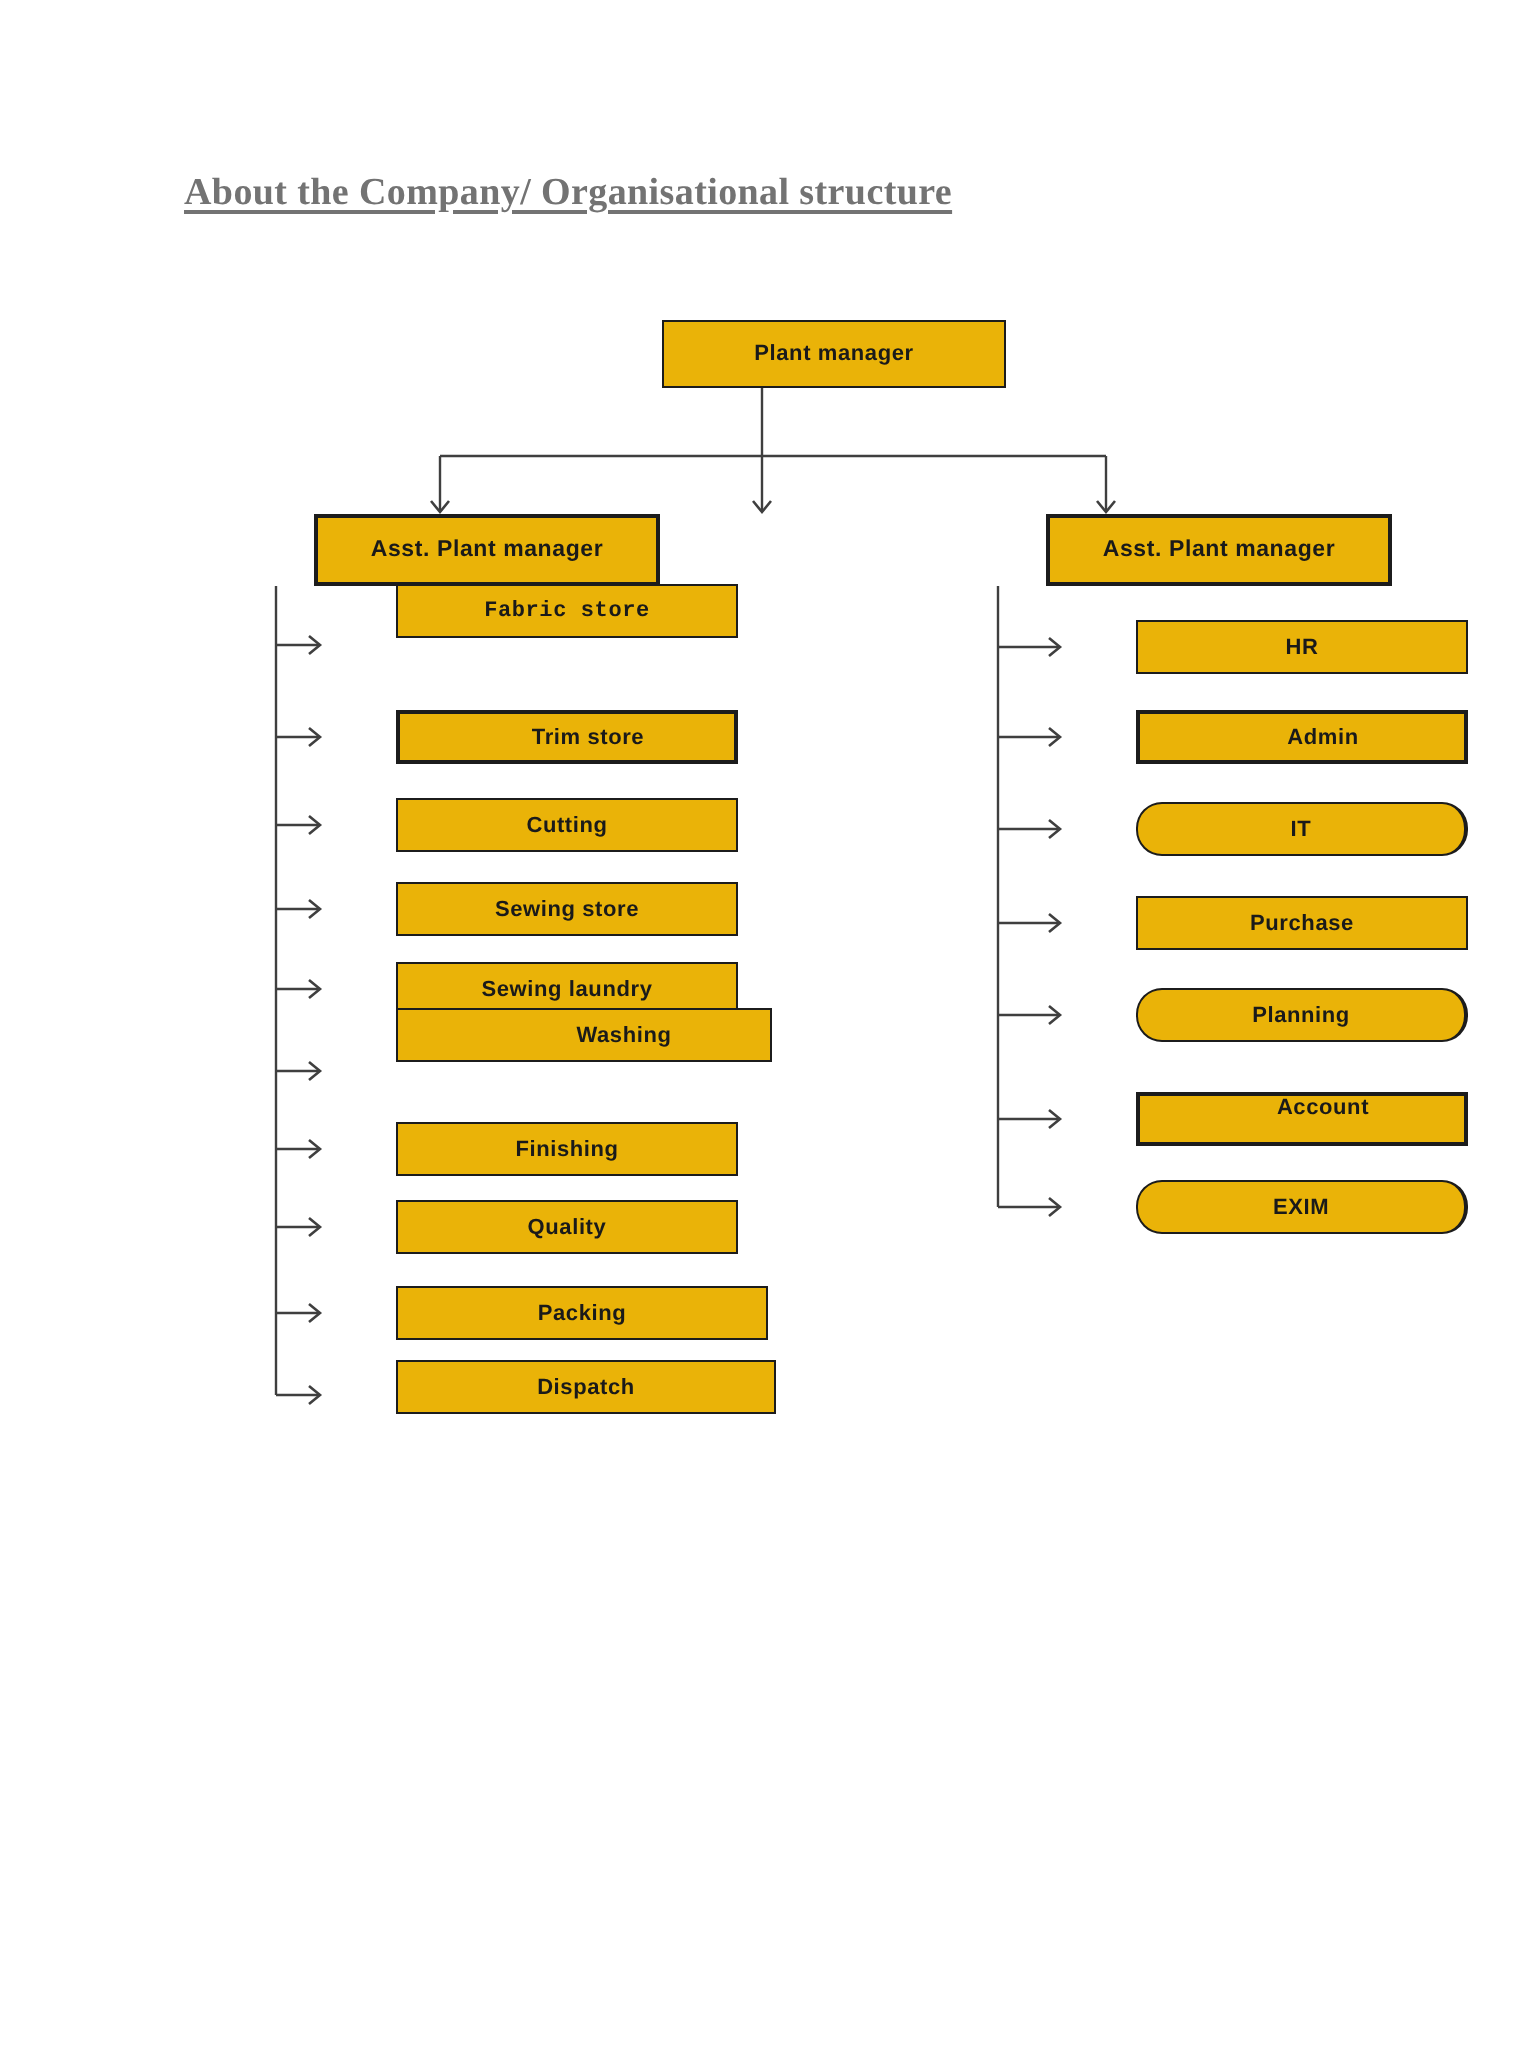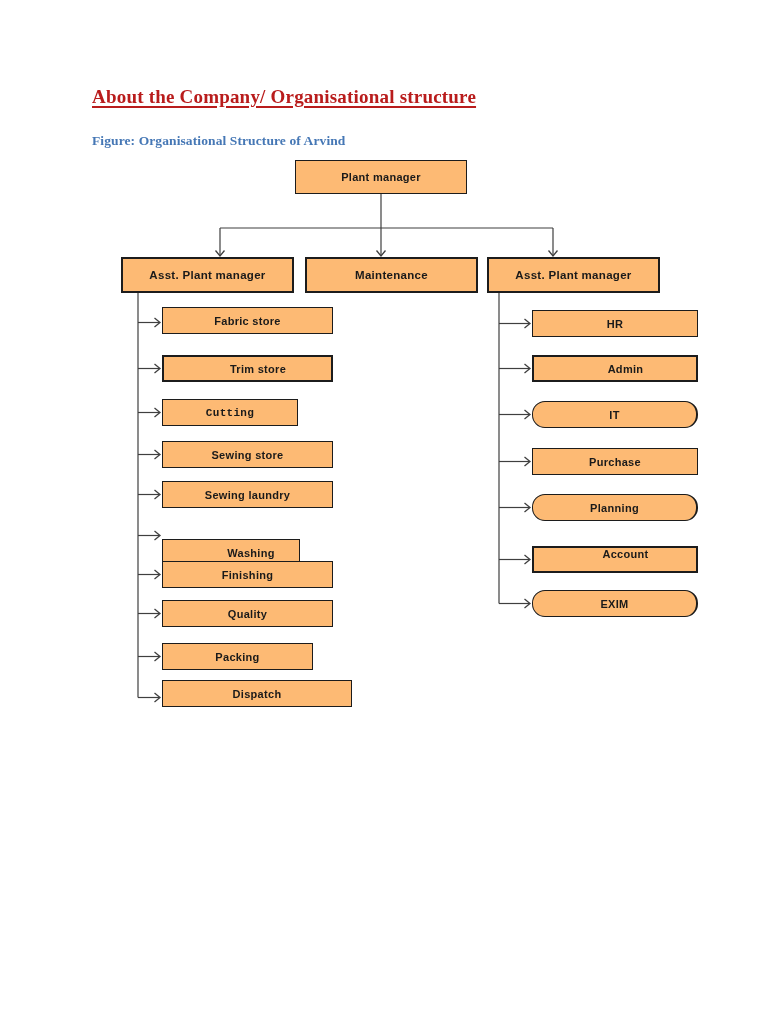--- a/index.html
+++ b/index.html
@@ -7,62 +7,62 @@
     width:768px;height:1024px;
     background:#ffffff;
     font-family:"Liberation Sans",sans-serif;
     position:relative;
     overflow:hidden;
   }
   .page{position:absolute;inset:0;background:#ffffff;}
   .doc-title{
     position:absolute;left:92px;top:86px;width:560px;
     font-family:"Liberation Serif",serif;
-    font-size:19px;font-weight:bold;color:#b91c1c;
+    font-size:19px;font-weight:bold;color:#737373;
     text-decoration:underline;
     text-underline-offset:3px;
     text-decoration-thickness:1.5px;
     letter-spacing:0.2px;
   }
   .fig-caption{
     position:absolute;left:92px;top:133px;width:500px;
     font-family:"Liberation Serif",serif;
     font-size:13.5px;font-weight:bold;color:#4577b5;
     letter-spacing:0.1px;
   }
   .chart{position:absolute;inset:0;}
   svg.connectors{position:absolute;left:0;top:0;pointer-events:none;z-index:1;}
   .node{
     position:absolute;z-index:2;
-    background:#fdba74;
+    background:#eab308;
     border:1.4px solid #1c1c1c;
     display:flex;align-items:center;justify-content:center;
     font-size:11px;font-weight:bold;color:#1a1a1a;
     letter-spacing:0.3px;
     box-sizing:border-box;
     white-space:nowrap;
+    margin-left:36px;
   }
   .node.root{left:295px;top:160px;width:172px;height:34px;border-width:1.5px;}
   .node.lv2{top:257px;width:173px;height:36px;border-width:2px;font-size:11.5px;}
   .node.lv2.pos0{left:121px;}
   .node.lv2.pos1{left:305px;}
   .node.lv2.pos2{left:487px;}
   .node.item{height:27px;}
   .node.item.thick{border-width:2.2px;padding-left:21px;}
   .node.item.thick-right{border-right-width:2.6px;border-radius:13px;}
   .node.item.text-top{align-items:flex-start;padding-top:0px;line-height:13px;}
 </style>
 </head>
 <body>
 
 <div class="page">
 
   <div class="doc-title">About the Company/ Organisational structure</div>
 
-  <div class="fig-caption">Figure: Organisational Structure of Arvind</div>
 
   <div class="chart">
     <svg class="connectors" width="768" height="1024">
         <line x1="381" y1="194" x2="381" y2="255" stroke="#3f3f3f" stroke-width="1.2"></line>
         <polyline points="376.5,250.5 381,256 385.5,250.5" fill="none" stroke="#3f3f3f" stroke-width="1.3"></polyline>
         <line x1="220" y1="228" x2="553" y2="228" stroke="#3f3f3f" stroke-width="1.2"></line>
         <line x1="220" y1="228" x2="220" y2="255" stroke="#3f3f3f" stroke-width="1.2"></line>
         <polyline points="215.5,250.5 220,256 224.5,250.5" fill="none" stroke="#3f3f3f" stroke-width="1.3"></polyline>
         <line x1="553" y1="228" x2="553" y2="255" stroke="#3f3f3f" stroke-width="1.2"></line>
         <polyline points="548.5,250.5 553,256 557.5,250.5" fill="none" stroke="#3f3f3f" stroke-width="1.3"></polyline>
@@ -104,53 +104,50 @@
         <polyline points="524.5,599 530,603.5 524.5,608" fill="none" stroke="#3f3f3f" stroke-width="1.3"></polyline>
       </svg>
 
     <div class="node root">
       <span>Plant manager</span>
     </div>
 
     <div class="node lv2 pos0">
       <span>Asst. Plant manager</span>
     </div>
-    <div class="node lv2 pos1">
-      <span>Maintenance</span>
-    </div>
     <div class="node lv2 pos2">
       <span>Asst. Plant manager</span>
     </div>
 
     <div id="left-items">
-        <div class="node item" style="left: 162px; top: 307px; width: 171px;">
+        <div class="node item" style="left: 162px; top: 292px; width: 171px; font-family: Liberation Mono, monospace;">
           <span>Fabric store</span>
         </div>
         <div class="node item thick" style="left: 162px; top: 355px; width: 171px;">
           <span>Trim store</span>
         </div>
-        <div class="node item" style="left: 162px; top: 399px; width: 136px; font-family: Liberation Mono, monospace;">
+        <div class="node item" style="left: 162px; top: 399px; width: 171px;">
           <span>Cutting</span>
         </div>
         <div class="node item" style="left: 162px; top: 441px; width: 171px;">
           <span>Sewing store</span>
         </div>
         <div class="node item" style="left: 162px; top: 481px; width: 171px;">
           <span>Sewing laundry</span>
         </div>
-        <div class="node item" style="left: 162px; top: 539px; width: 138px; padding-left: 40px;">
+        <div class="node item" style="left: 162px; top: 504px; width: 188px; padding-left: 40px;">
           <span>Washing</span>
         </div>
         <div class="node item" style="left: 162px; top: 561px; width: 171px;">
           <span>Finishing</span>
         </div>
         <div class="node item" style="left: 162px; top: 600px; width: 171px;">
           <span>Quality</span>
         </div>
-        <div class="node item" style="left: 162px; top: 643px; width: 151px;">
+        <div class="node item" style="left: 162px; top: 643px; width: 186px;">
           <span>Packing</span>
         </div>
         <div class="node item" style="left: 162px; top: 680px; width: 190px;">
           <span>Dispatch</span>
         </div>
       </div>
     <div id="right-items">
         <div class="node item" style="left: 532px; top: 310px; width: 166px; text-align: right;">
           <span>HR</span>
         </div>

